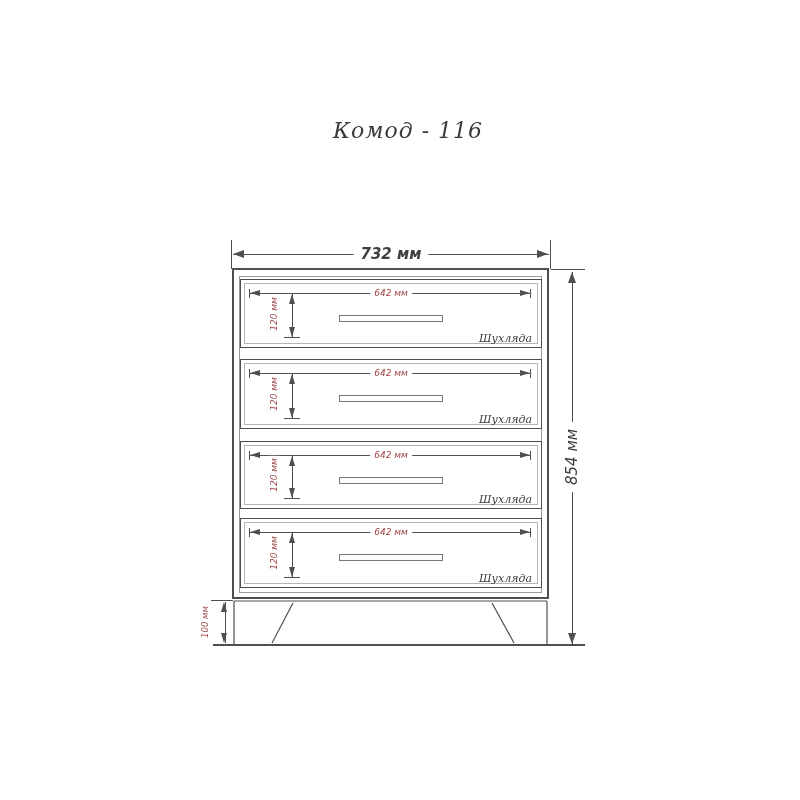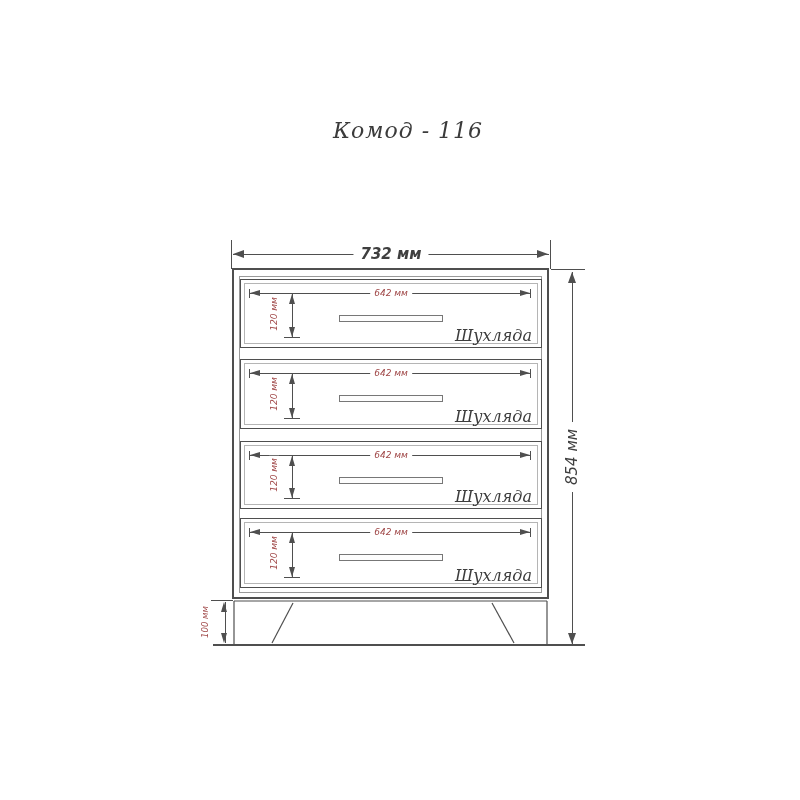--- a/index.html
+++ b/index.html
@@ -68,21 +68,21 @@
   .drawer .a-up{left:48px;top:14px;}
   .drawer .a-down{left:48px;bottom:10px;}
   .drawer .btick{position:absolute;left:43px;bottom:9px;width:16px;height:1px;background:var(--line);}
   .drawer .hlabel{left:33px;top:50%;}
   .drawer .handle{
     position:absolute;left:50%;top:35px;transform:translateX(-50%);
     width:104px;height:7px;border:1px solid #777;background:#fdfdfd;
   }
   .drawer .dname{
     position:absolute;right:9px;bottom:2px;
-    font-family:"DejaVu Serif",serif;font-style:italic;font-size:16px;color:#3d3d3d;
+    font-family:"DejaVu Serif",serif;font-style:italic;font-size:11px;color:#3d3d3d;
   }
   .legs-svg{position:absolute;left:210px;top:599px;}
   .floor{position:absolute;left:213px;top:644px;width:372px;height:2px;background:var(--line);}
 </style>
 </head>
 <body>
 
 <div class="page">
 
   <div class="title">Комод - 116</div>

